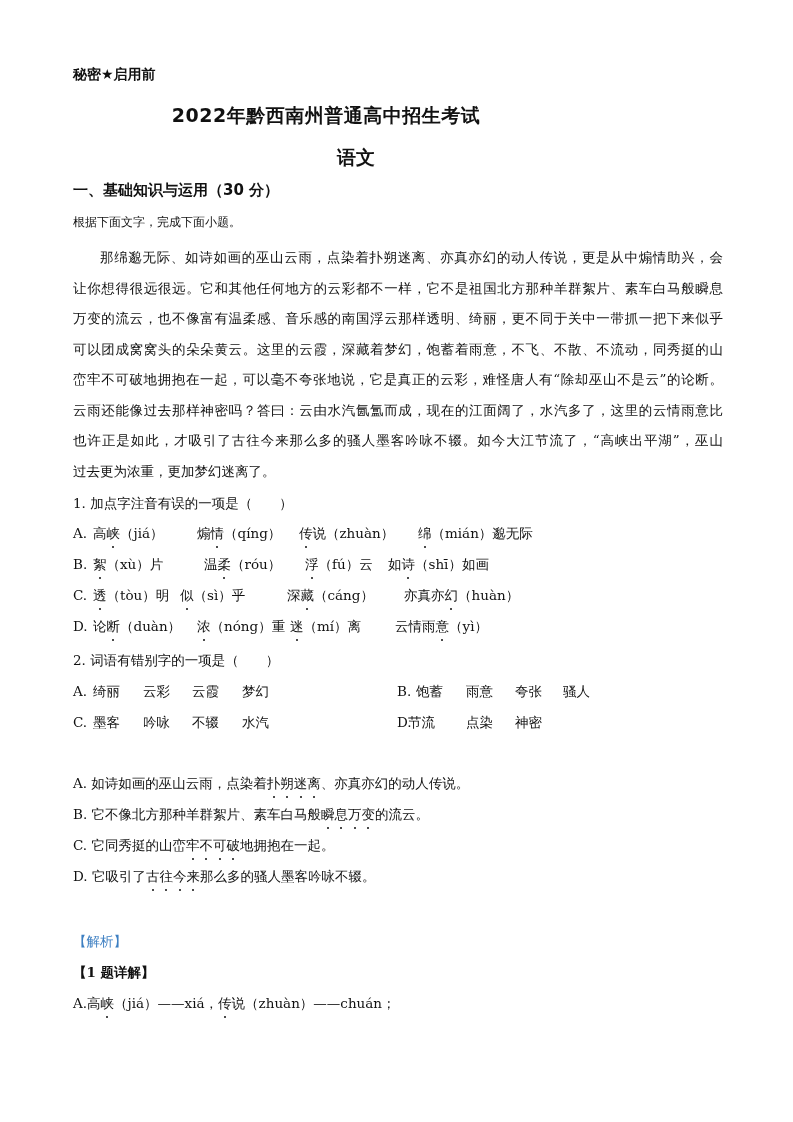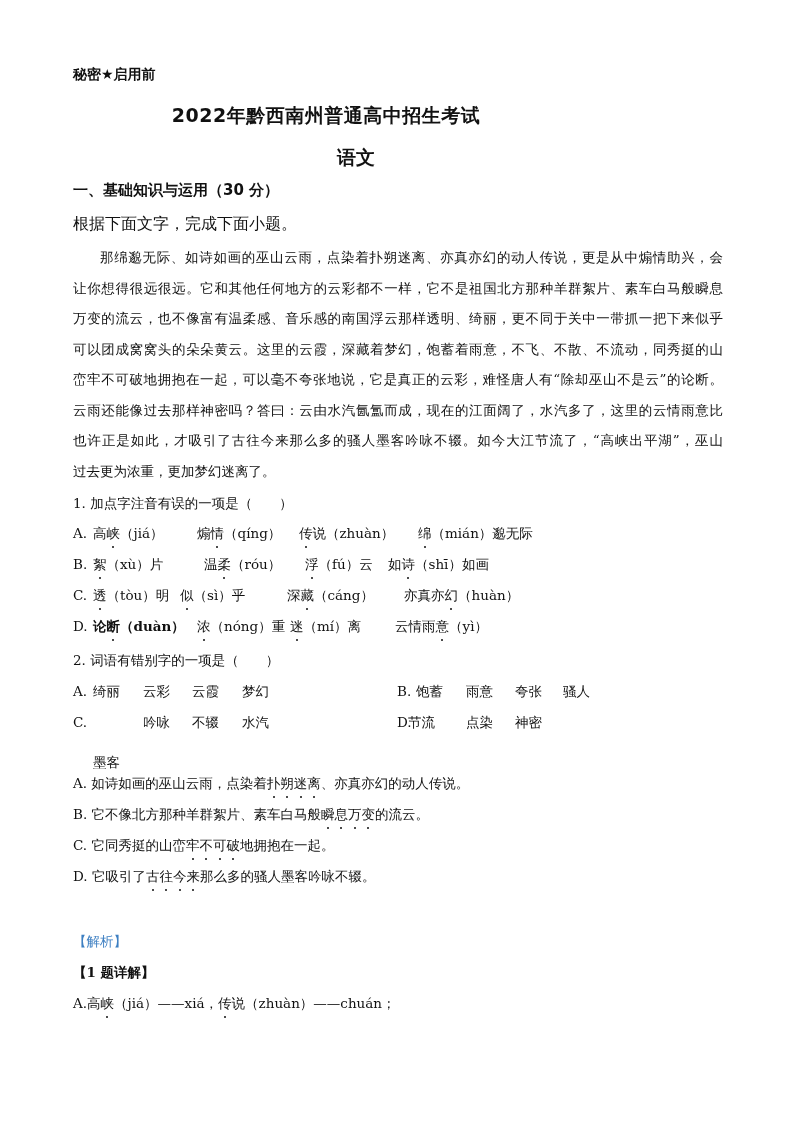--- a/index.html
+++ b/index.html
@@ -4,21 +4,21 @@
 <style>
   html, body { margin: 0; padding: 0; background: #ffffff; }
   body { width: 793px; height: 1122px; position: relative; overflow: hidden;
          font-family: "DejaVu Serif", "Liberation Serif", serif; color: #111; }
   .page { position: absolute; left: 0; top: 0; width: 793px; height: 1122px; }
   .abs { position: absolute; white-space: nowrap; }
   .secret { left: 73px; top: 66px; font-size: 14px; font-weight: bold; font-family: "DejaVu Sans", sans-serif; }
   .title { left: 0; width: 652px; top: 103px; text-align: center; font-size: 19px; font-weight: bold; font-family: "DejaVu Sans", sans-serif; letter-spacing: 0.5px; }
   .subject { left: 0; width: 712px; top: 145px; text-align: center; font-size: 19px; font-weight: bold; font-family: "DejaVu Sans", sans-serif; }
   .section { left: 73px; top: 181px; font-size: 15px; font-weight: bold; font-family: "DejaVu Sans", sans-serif; }
-  .body-text { font-size: 16px; font-family: Liberation Mono, monospace; }
+  .body-text { font-size: 12px; font-family: Liberation Mono, monospace; }
   .intro { left: 73px; top: 214px; }
   .passage { position: absolute; left: 73px; width: 650px; top: 242px; font-size: 13.5px; line-height: 30.5px; text-align: justify; font-family: "DejaVu Serif", serif; }
   .passage .line { display: block; white-space: nowrap; text-align-last: justify; height: 30.5px; }
   .passage .line.last { text-align-last: left; }
   .passage .line.first { padding-left: 27px; }
   .q { left: 73px; font-size: 13.5px; }
   .opt { font-size: 13.5px; }
   .dot { position: relative; display: inline-block; }
   .dot::after { content: ""; position: absolute; left: 50%; bottom: -5px; width: 2px; height: 2px; margin-left: -1px; background: #111; border-radius: 1px; }
   .answer-tag { color: #3d7fc2; }
@@ -68,41 +68,41 @@
     <span>C.</span>
   </div>
   <div class="abs opt" style="left:93px; top:587px;"><span></span><span class="dot">透</span><span>（tòu）明</span></div>
   <div class="abs opt" style="left:180px; top:587px;"><span></span><span class="dot">似</span><span>（sì）乎</span></div>
   <div class="abs opt" style="left:287px; top:587px;"><span>深</span><span class="dot">藏</span><span>（cáng）</span></div>
   <div class="abs opt" style="left:404px; top:587px;"><span>亦真亦</span><span class="dot">幻</span><span>（huàn）</span></div>
 
   <div class="abs opt" style="left:73px; top:618px;">
     <span>D.</span>
   </div>
-  <div class="abs opt" style="left:93px; top:618px;font-weight:bold;"><span>论</span><span class="dot">断</span><span>（duàn）</span></div>
+  <div class="abs opt" style="left:93px; top:618px;"><span>论</span><span class="dot">断</span><span>（duàn）</span></div>
   <div class="abs opt" style="left:197px; top:618px;"><span></span><span class="dot">浓</span><span>（nóng）重</span></div>
   <div class="abs opt" style="left:290px; top:618px;"><span></span><span class="dot">迷</span><span>（mí）离</span></div>
   <div class="abs opt" style="left:395px; top:618px;"><span>云情雨</span><span class="dot">意</span><span>（yì）</span></div>
 
   <div class="abs q" style="top:652px;">2. 词语有错别字的一项是（　　）</div>
 
   <div class="abs opt" style="left:73px; top:683px;"><span>A.</span></div>
   <div class="abs opt" style="left:93px; top:683px;">绮丽</div>
   <div class="abs opt" style="left:143px; top:683px;">云彩</div>
   <div class="abs opt" style="left:192px; top:683px;">云霞</div>
   <div class="abs opt" style="left:242px; top:683px;text-align:right;">梦幻</div>
 
   <div class="abs opt" style="left:397px; top:683px;"><span>B.</span></div>
   <div class="abs opt" style="left:416px; top:683px;">饱蓄</div>
   <div class="abs opt" style="left:466px; top:683px;">雨意</div>
   <div class="abs opt" style="left:515px; top:683px;">夸张</div>
   <div class="abs opt" style="left:563px; top:683px;">骚人</div>
 
   <div class="abs opt" style="left:73px; top:714px;"><span>C.</span></div>
-  <div class="abs opt" style="left:93px; top:714px;margin-top:40px;">墨客</div>
+  <div class="abs opt" style="left:93px; top:714px;">墨客</div>
   <div class="abs opt" style="left:143px; top:714px;">吟咏</div>
   <div class="abs opt" style="left:192px; top:714px;">不辍</div>
   <div class="abs opt" style="left:242px; top:714px;">水汽</div>
 
   <div class="abs opt" style="left:397px; top:714px;"><span>D.</span></div>
   <div class="abs opt" style="left:408px; top:714px;font-family:Liberation Serif, serif;">节流</div>
   <div class="abs opt" style="left:466px; top:714px;">点染</div>
   <div class="abs opt" style="left:515px; top:714px;">神密</div>
 
 

